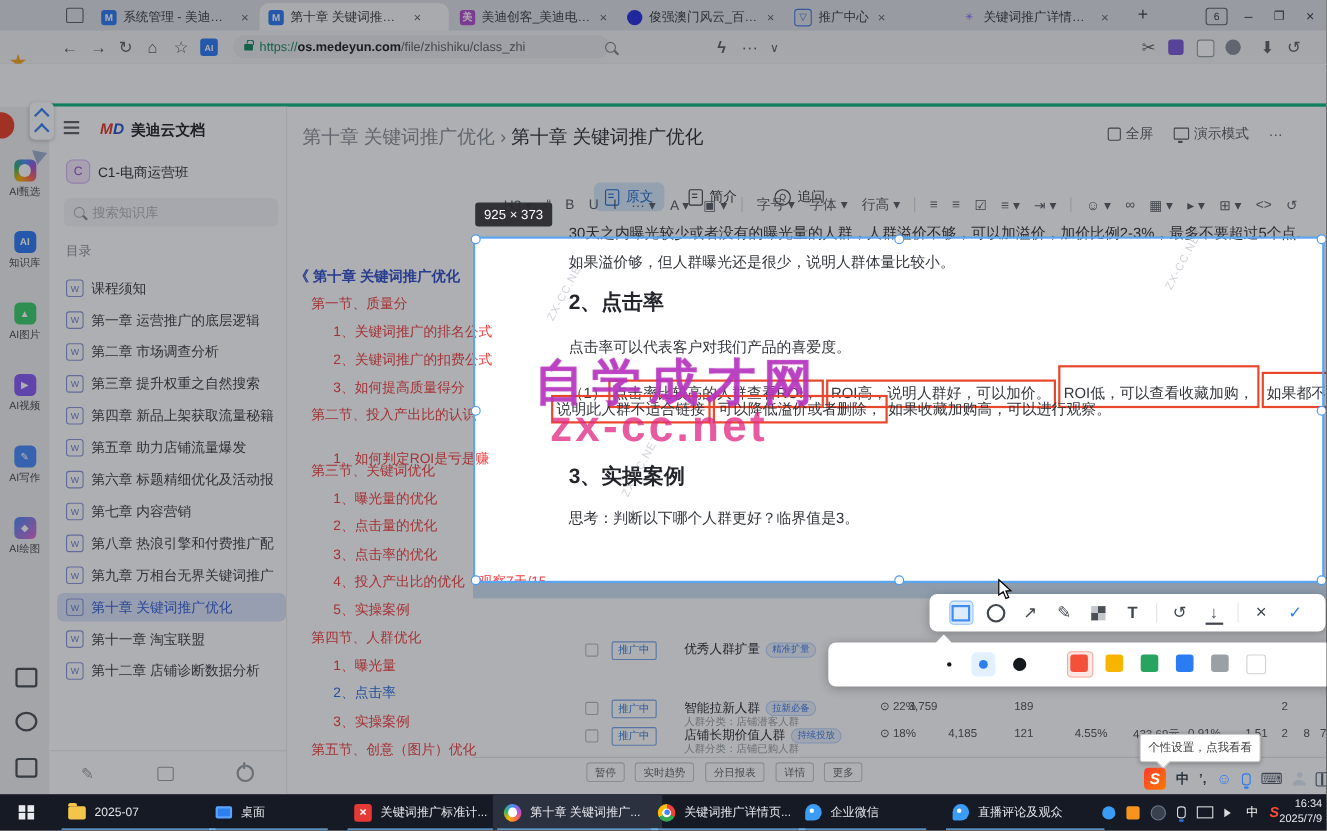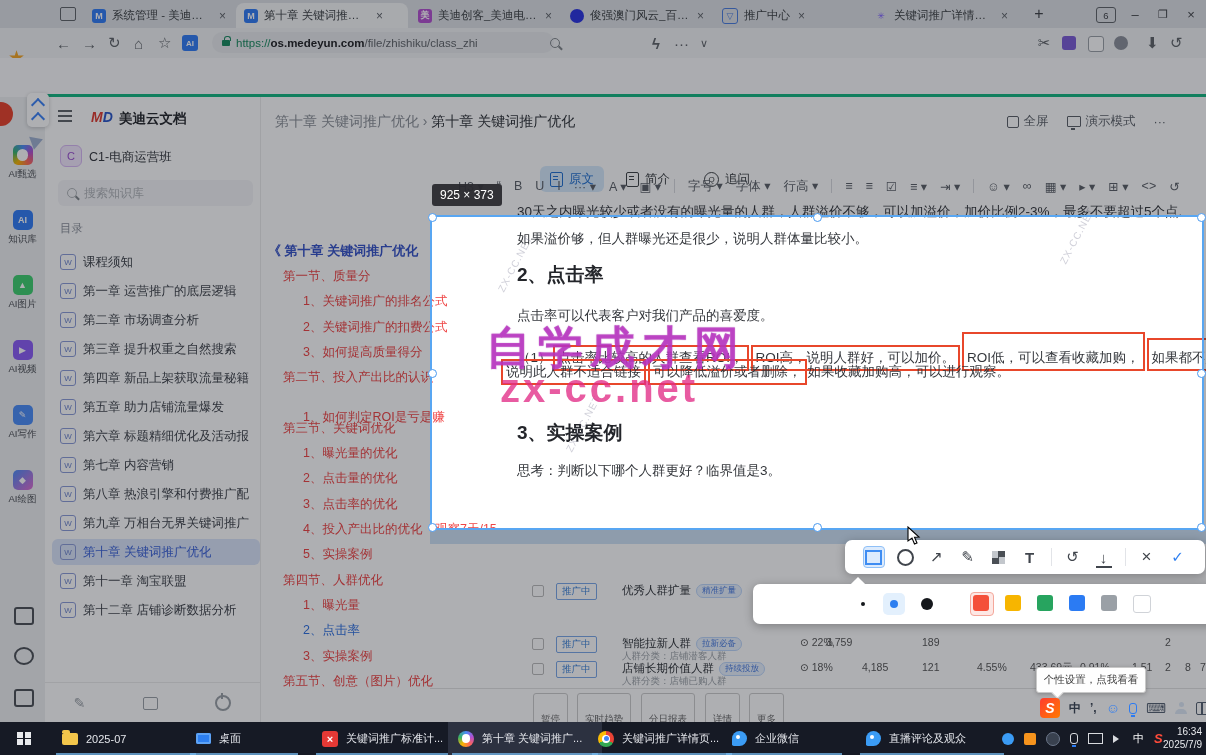--- a/index.html
+++ b/index.html
@@ -79,21 +79,21 @@
   .pwr{width:12px;height:12px;border:2px solid #9aa0a6;border-radius:50%;position:relative;}
   .pwr::before{content:'';position:absolute;left:4px;top:-4px;width:2px;height:6px;background:#fff;box-shadow:inset 0 0 0 2px #9aa0a6;}
 
   
   .cnav{position:absolute;left:262px;top:240px;width:186px;z-index:1;}
   .cnav-title{position:absolute;left:6px;top:2px;font-size:13px;font-weight:bold;color:#3552c8;white-space:nowrap;}
   .nitem{position:absolute;font-size:12.5px;color:#ef4444;white-space:nowrap;}
   .nitem.l1{left:21px;} .nitem.l2{left:41px;} .nitem.on{color:#2d6fe0;}
 
   
-  .bc{position:absolute;left:275px;top:113px;font-size:14px;color:#8a8f96;z-index:1;white-space:nowrap;}
+  .bc{position:absolute;left:275px;top:113px;font-size:17px;color:#8a8f96;z-index:1;white-space:nowrap;}
   .bc b{color:#2f3338;font-weight:500;}
   .bc-actions{position:absolute;top:113px;right:40px;display:flex;gap:18px;font-size:12.5px;color:#5a5f66;z-index:1;align-items:center;}
   .fsico{width:10px;height:10px;border:1.5px solid #5a5f66;border-radius:2px;}
   .monico{width:12px;height:9px;border:1.5px solid #5a5f66;border-radius:1px;position:relative;}
   .monico::after{content:'';position:absolute;left:3px;bottom:-4px;width:4px;height:2px;background:#5a5f66;}
 
   
   .etb{position:absolute;left:458px;top:174px;width:745px;height:24px;display:flex;align-items:center;gap:13px;
        font-size:12.5px;color:#5a5f66;z-index:1;overflow:hidden;}
   .etb .sep{width:1px;height:14px;background:#d8dade;}
@@ -117,21 +117,21 @@
   .thcell{position:absolute;top:2px;font-size:10.5px;color:#4a5e78;white-space:nowrap;}
   .thcell::after{content:'⌄';font-size:7px;margin-left:2px;color:#7b90ab;}
   .cbox{position:absolute;width:10px;height:10px;border:1px solid #bbb;border-radius:2px;background:#fff;z-index:1;}
   .stpill{position:absolute;font-size:9.5px;color:#3b82d8;border:1px solid #7aa7e8;border-radius:2px;padding:1px 5px;z-index:1;white-space:nowrap;}
   .rname{position:absolute;font-size:11.5px;color:#2f3338;z-index:1;white-space:nowrap;}
   .rtag{display:inline-block;background:#e8f1fe;border:1px solid #bcd6fb;color:#4a7de0;font-size:8.5px;border-radius:8px;padding:0 5px;margin-left:5px;vertical-align:1px;}
   .rsub{position:absolute;font-size:9.5px;color:#9aa0a6;z-index:1;white-space:nowrap;}
   .rval{position:absolute;font-size:10.5px;color:#555;z-index:1;}
   .tfootline{position:absolute;left:430px;top:688px;width:776px;height:1px;background:#e3e3e3;z-index:1;}
   .fbtn{position:absolute;top:693px;height:16px;border:1px solid #ccc;border-radius:3px;font-size:9.5px;color:#666;
-        display:flex;align-items:center;padding:17px 7px;z-index:1;background:#fff;white-space:nowrap;}
+        display:flex;align-items:center;padding:0 7px;z-index:1;background:#fff;white-space:nowrap;}
 
   
   .selection{position:absolute;left:430px;top:215px;width:774px;height:315px;border:2px solid #58a6f2;
              box-shadow:0 0 0 3000px rgba(18,20,28,.34);z-index:5;box-sizing:border-box;}
   .selection i{position:absolute;width:7px;height:7px;background:#fff;border:1px solid #4a9af0;border-radius:50%;}
   .sh1{left:-4px;top:-4px;} .sh2{left:50%;top:-4px;margin-left:-4px;} .sh3{right:-4px;top:-4px;}
   .sh4{left:-4px;top:50%;margin-top:-4px;} .sh5{right:-4px;top:50%;margin-top:-4px;}
   .sh6{left:-4px;bottom:-4px;} .sh7{left:50%;bottom:-4px;margin-left:-4px;} .sh8{right:-4px;bottom:-4px;}
   .sizelabel{position:absolute;left:432px;top:184px;height:22px;padding:0 8px;background:rgba(42,42,47,.95);border-radius:3px;
              color:#fff;font-size:12px;display:flex;align-items:center;z-index:6;}

